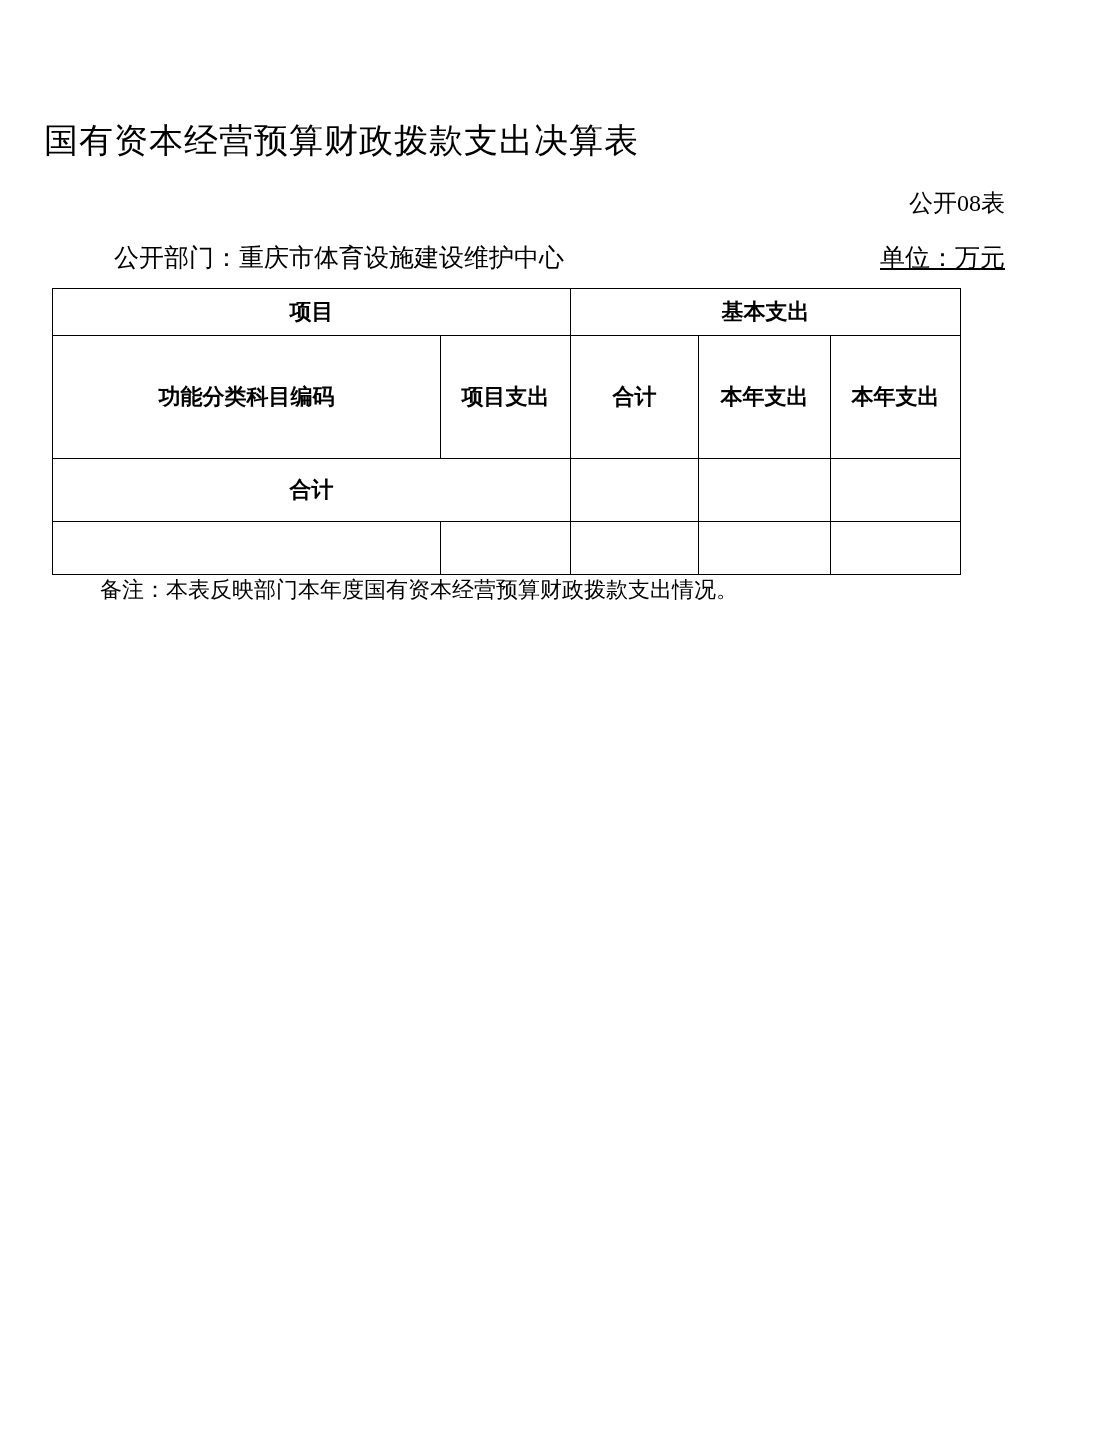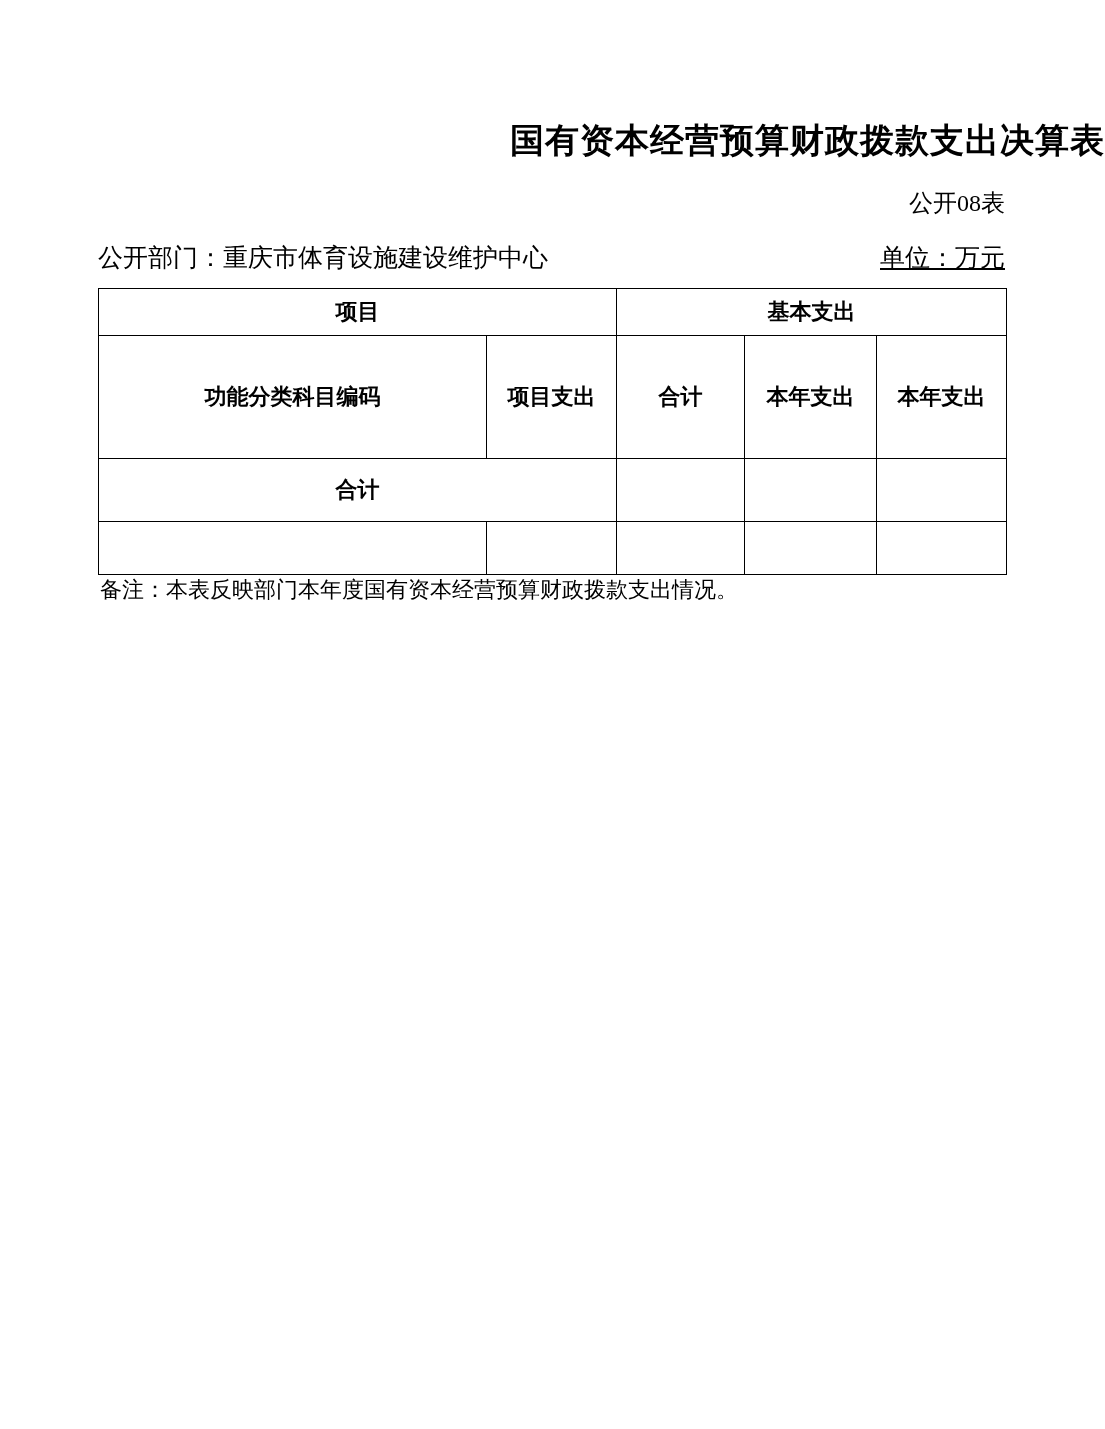--- a/index.html
+++ b/index.html
@@ -15,23 +15,23 @@
     position: relative;
   }
   .page {
     width: 1105px;
     height: 1429px;
     box-sizing: border-box;
     padding: 0;
     position: relative;
   }
   .doc-title {
-    text-align: right;
+    text-align: left;
     font-size: 34px;
-    font-weight: bold;
+    font-weight: normal;
     letter-spacing: 1px;
     margin-top: 120px;
     line-height: 1.2;
     font-family: "Liberation Sans", "DejaVu Sans", sans-serif;
     margin-left: 44px;
   }
   .form-code {
     text-align: right;
     font-size: 24px;
     margin-top: 26px;
@@ -42,28 +42,29 @@
     display: flex;
     justify-content: space-between;
     align-items: flex-end;
     margin-top: 22px;
     padding-left: 98px;
     padding-right: 100px;
     font-size: 25px;
   }
   .meta-left {
     white-space: nowrap;
+    margin-left: 16px;
   }
   .meta-right {
     white-space: nowrap;
     text-decoration: underline;
   }
   table.main {
     border-collapse: collapse;
-    margin-left: 98px;
+    margin-left: 52px;
     margin-top: 14px;
     width: 908px;
     table-layout: fixed;
   }
   table.main td, table.main th {
     border: 1.5px solid #000000;
     text-align: center;
     vertical-align: middle;
     font-size: 22px;
     font-weight: bold;

